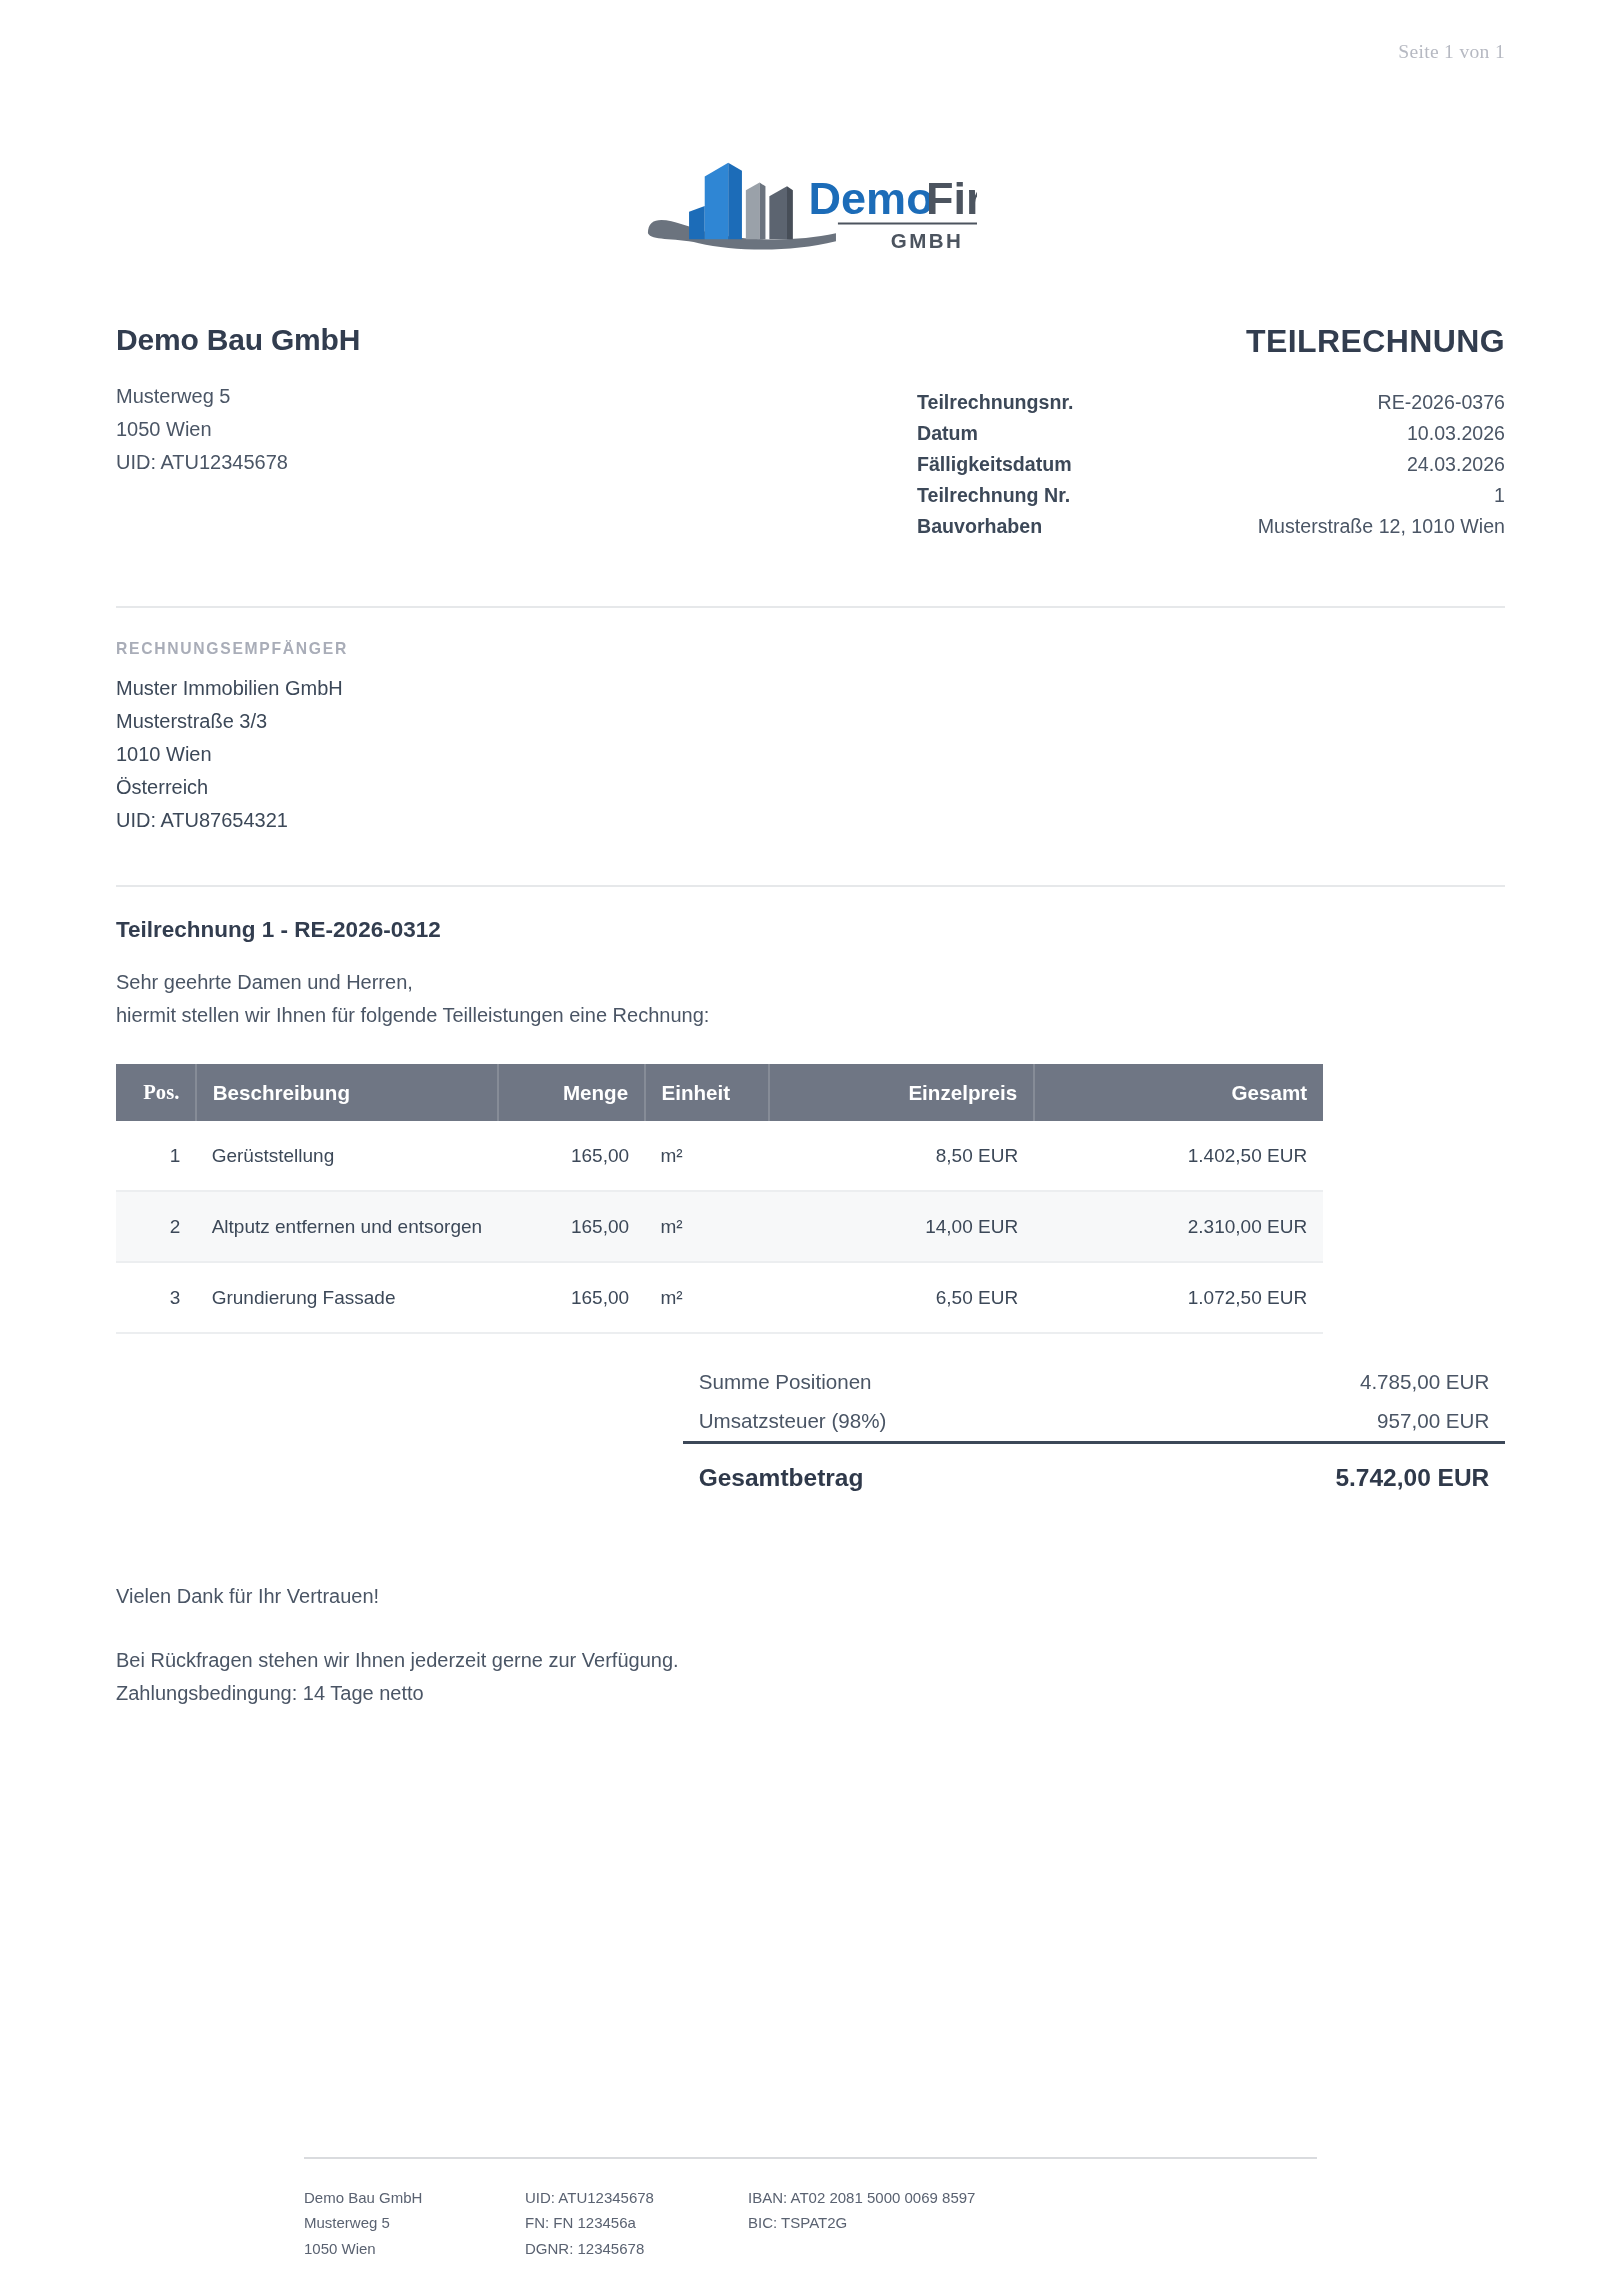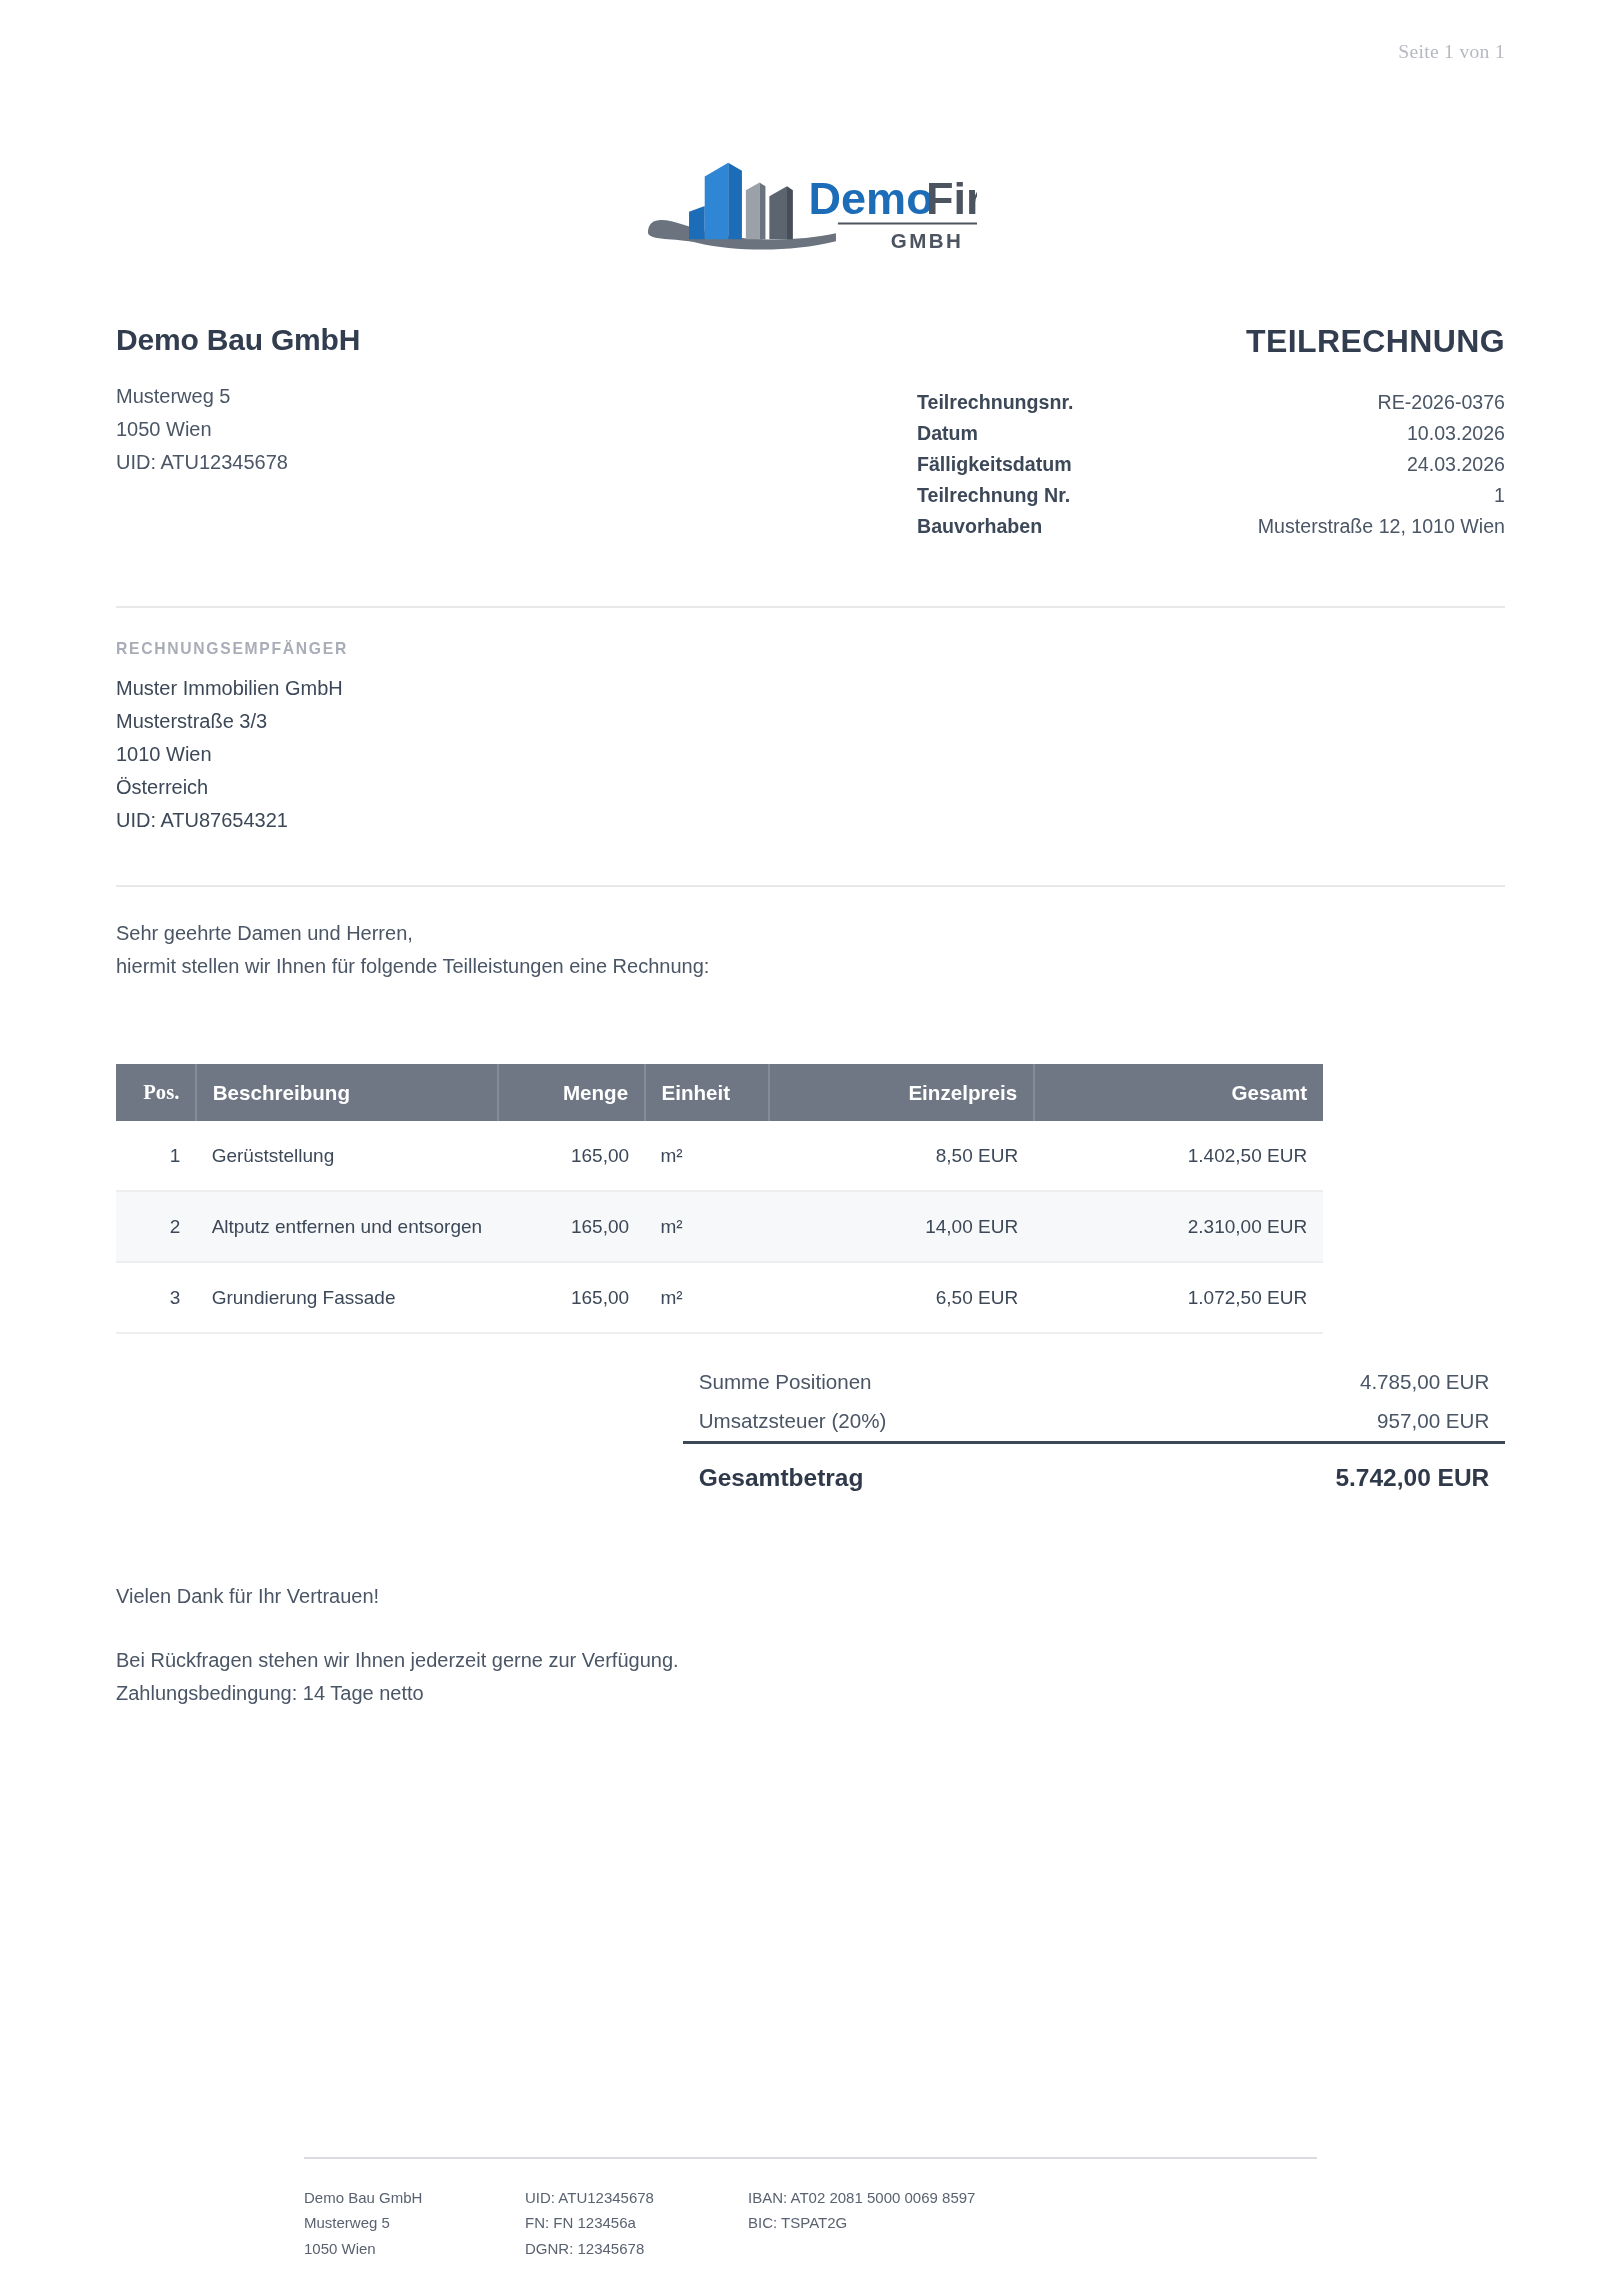--- a/index.html
+++ b/index.html
@@ -285,20 +285,21 @@
     <div class="recipient-line">Muster Immobilien GmbH</div>
     <div class="recipient-line">Musterstraße 3/3</div>
     <div class="recipient-line">1010 Wien</div>
     <div class="recipient-line">Österreich</div>
     <div class="recipient-line">UID: ATU87654321</div>
   </div>
 
   <div class="rule rule-2"></div>
 
   <div class="intro">
+    <div class="intro-title">Teilrechnung 1 - RE-2026-0312</div>
     <div class="intro-line">Sehr geehrte Damen und Herren,</div>
     <div class="intro-line">hiermit stellen wir Ihnen für folgende Teilleistungen eine Rechnung:</div>
   </div>
 
   <table class="items">
     <thead>
       <tr>
         <th class="col-pos num">Pos.</th>
         <th class="col-desc">Beschreibung</th>
         <th class="col-menge num">Menge</th>
@@ -336,21 +337,21 @@
   </table>
 
   <div class="totals">
     <table>
       <tbody>
         <tr>
           <td class="label">Summe Positionen</td>
           <td class="value">4.785,00 EUR</td>
         </tr>
         <tr>
-          <td class="label">Umsatzsteuer (20%)</td>
+          <td class="label">Umsatzsteuer (98%)</td>
           <td class="value">957,00 EUR</td>
         </tr>
         <tr class="grand">
           <td class="label">Gesamtbetrag</td>
           <td class="value">5.742,00 EUR</td>
         </tr>
       </tbody>
     </table>
   </div>
 

